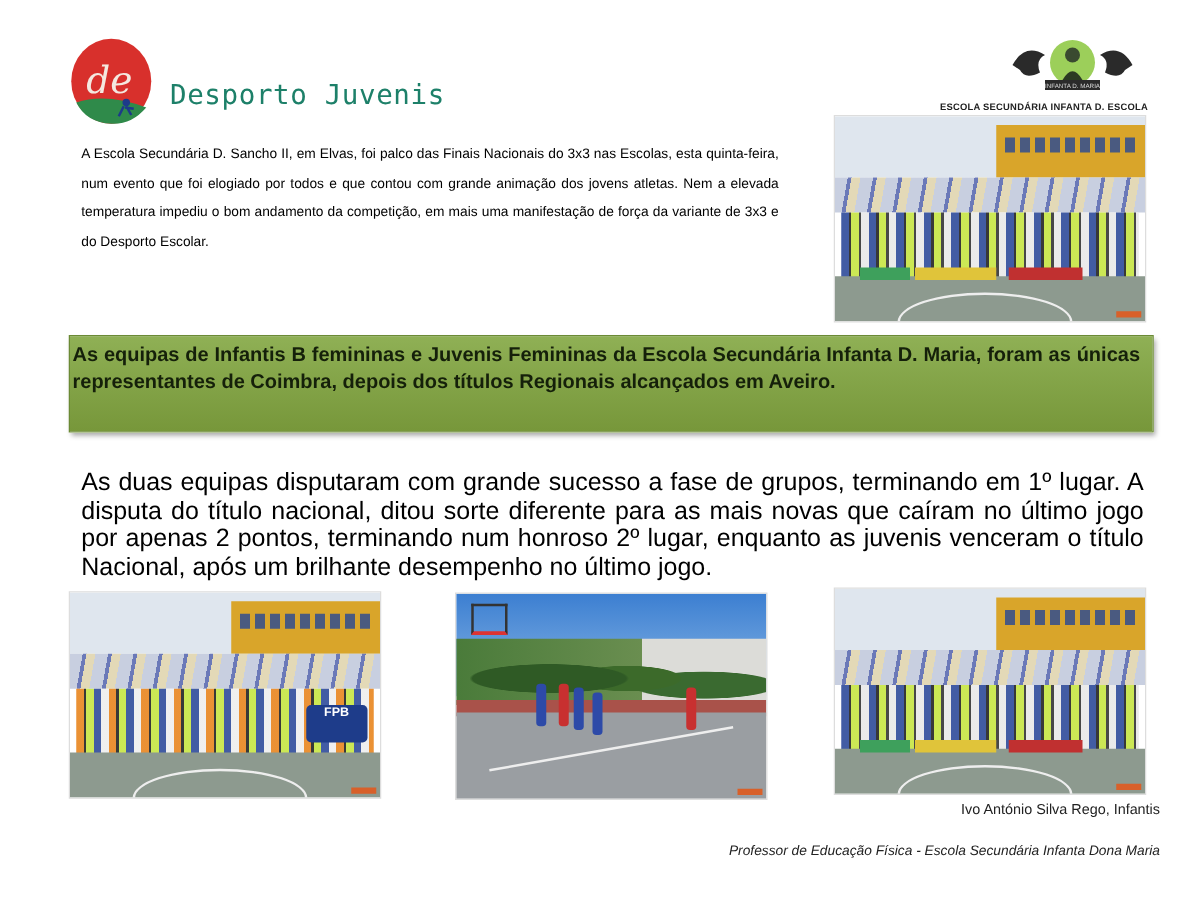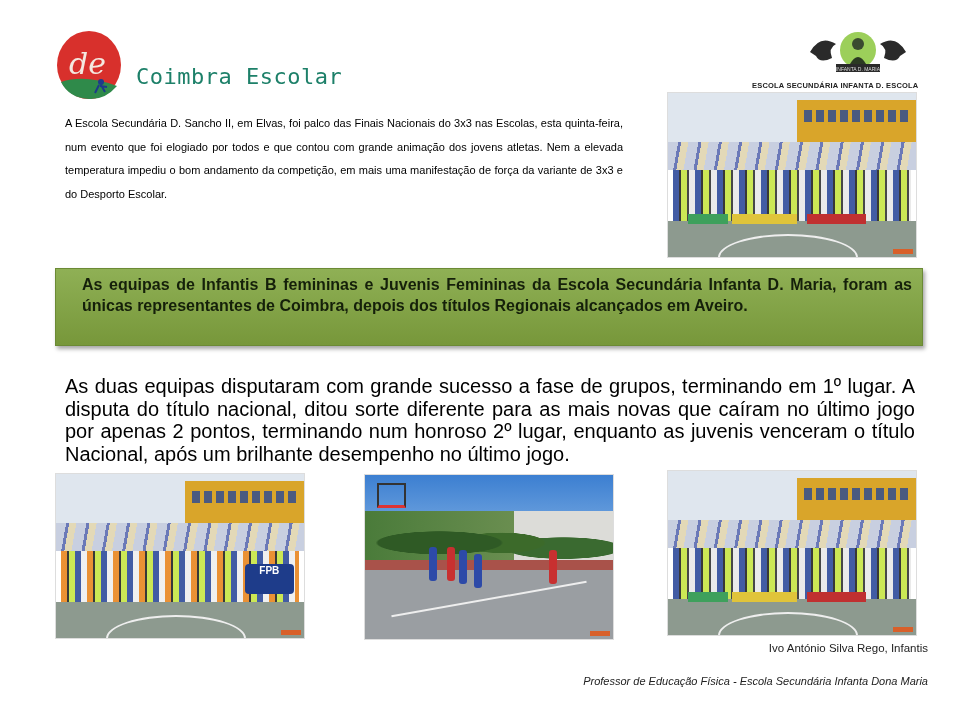--- a/index.html
+++ b/index.html
@@ -10,21 +10,21 @@
   #de-logo { left:55px; top:30px; width:68px; height:70px; }
   #de-title { left:136px; top:64px; font-family:"DejaVu Sans Mono", monospace; font-size:22px; color:#1d8069; letter-spacing:0.5px; }
   
   #crest { left:806px; top:30px; width:104px; height:46px; }
   #school-label { left:752px; top:81px; font-size:7.5px; font-weight:bold; color:#222; letter-spacing:0.2px; white-space:nowrap; }
   
   .just { text-align:justify; text-align-last:left; }
   #intro { left:65px; top:112px; width:558px; font-size:11px; line-height:23.5px; }
   #highlight { left:55px; top:268px; width:868px; height:78px; box-sizing:border-box;
                background:linear-gradient(#8fb055, #77973a); border:1px solid #6b8a35;
-               box-shadow:2px 3px 4px rgba(0,0,0,0.35); padding:5px 10px 0 26px;
+               box-shadow:2px 3px 4px rgba(0,0,0,0.35); padding:5px 10px 0 2px;
                font-size:16px; font-weight:bold; line-height:21px; color:#15200a; }
   #results { left:65px; top:375px; width:850px; font-size:20px; line-height:22.5px; }
   
   .photo { overflow:hidden; border:1px solid #ddd; box-sizing:border-box; }
   .sky { position:absolute; left:0; top:0; width:100%; height:30%; background:#dfe6ee; }
   .bldg { position:absolute; right:0; top:4%; width:48%; height:26%; background:#d9a52a; }
   .bldg::after { content:""; position:absolute; left:6%; right:4%; top:25%; height:28%;
                  background:repeating-linear-gradient(90deg,#4a5a80 0 8px,#d9a52a 8px 12px); }
   .mural { position:absolute; left:0; top:30%; width:100%; height:17%;
            background:repeating-linear-gradient(100deg,#c8cfe0 0 10px,#6b79b8 10px 13px,#e3d9b7 13px 20px); }
@@ -62,21 +62,21 @@
 
 <div id="de-logo" class="abs">
   <svg width="68" height="70" viewBox="0 0 68 70">
     <ellipse cx="34" cy="35" rx="32" ry="34" fill="#d8302c"></ellipse>
     <path d="M6 52 Q30 44 62 56 Q50 70 34 69 Q14 68 6 52Z" fill="#2f8a4a"></path>
     <text x="14" y="44" font-family="DejaVu Serif, serif" font-style="italic" font-size="30" fill="#f4e8e0">de</text>
     <circle cx="46" cy="52" r="3" fill="#1d3a8a"></circle>
     <path d="M44 55 L40 63 M46 55 L50 62 M45 56 L52 57" stroke="#1d3a8a" stroke-width="2"></path>
   </svg>
 </div>
-<div id="de-title" class="abs">Coimbra Escolar</div>
+<div id="de-title" class="abs">Desporto Juvenis</div>
 
 <div id="crest" class="abs">
   <svg width="104" height="46" viewBox="0 0 104 46">
     <ellipse cx="52" cy="20" rx="18" ry="18" fill="#9ccf5a"></ellipse>
     <circle cx="52" cy="14" r="6" fill="#3a4a30"></circle>
     <path d="M44 34 Q52 20 60 34Z" fill="#2b3a22"></path>
     <path d="M4 22 Q14 4 30 14 Q22 18 26 28 Q14 34 10 26Z" fill="#2a2a2a"></path>
     <path d="M100 22 Q90 4 74 14 Q82 18 78 28 Q90 34 94 26Z" fill="#2a2a2a"></path>
     <rect x="30" y="34" width="44" height="8" fill="#2a2a2a"></rect>
     <text x="52" y="40.5" text-anchor="middle" font-size="5" fill="#ddd" font-family="Liberation Sans, sans-serif">INFANTA D. MARIA</text>

